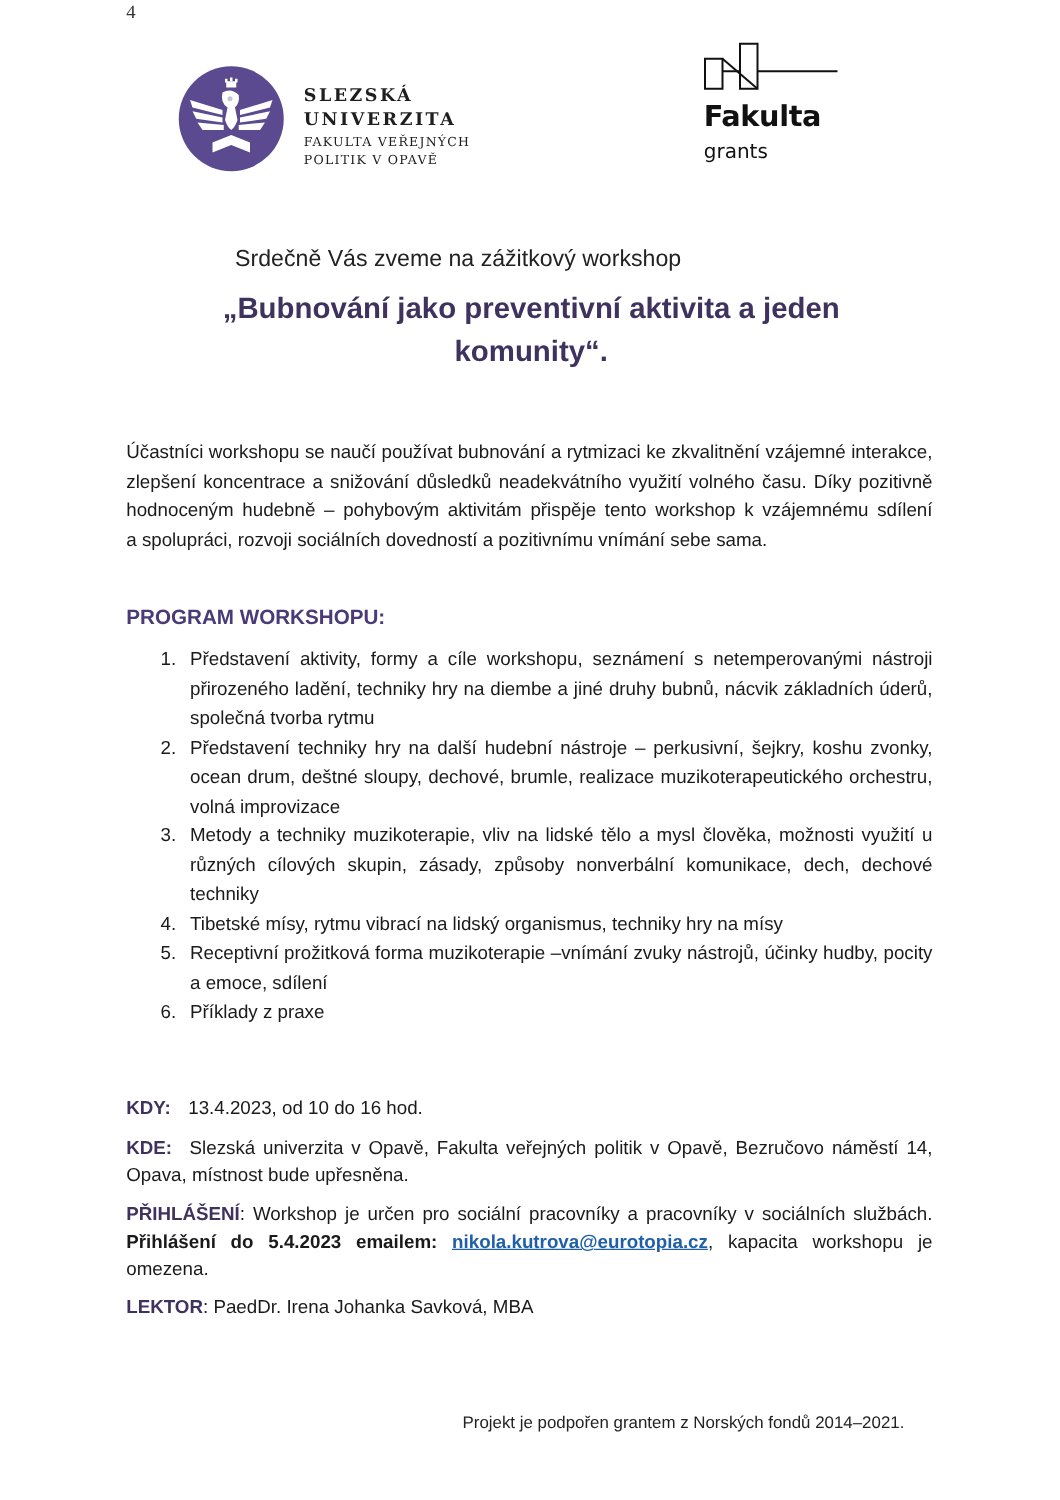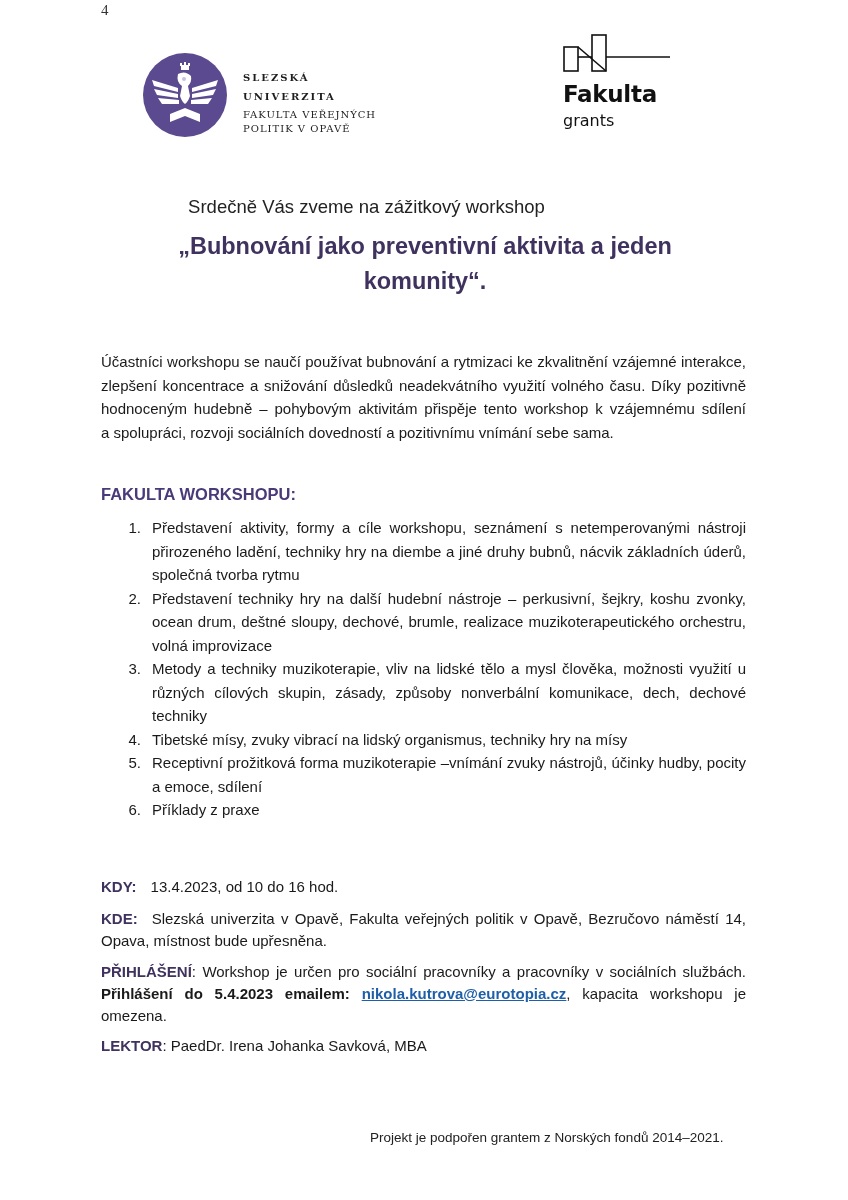--- a/index.html
+++ b/index.html
@@ -2,21 +2,21 @@
 <html><head>
 <meta charset="utf-8">
 <style>
   html, body { margin: 0; padding: 0; background: #ffffff; }
   body { width: 848px; height: 1200px; position: relative; overflow: hidden;
          font-family: "Liberation Sans", sans-serif; color: #1a1a1a; }
   .page-num { position: absolute; left: 101px; top: 2px; font-family: "Liberation Serif", serif; font-size: 15px; color: #333; }
 
   .su-logo { position: absolute; left: 142px; top: 52px; width: 86px; height: 86px; }
   .su-text { position: absolute; left: 243px; top: 68px; font-family: "DejaVu Serif", serif; color: #1e1e1e; }
-  .su-text .l1 { font-size: 10px; font-weight: bold; letter-spacing: 2px; line-height: 19px; }
+  .su-text .l1 { font-size: 14px; font-weight: bold; letter-spacing: 2px; line-height: 19px; }
   .su-text .l3 { font-size: 10px; letter-spacing: 1px; line-height: 14px; margin-top: 2px; }
 
   .ng-logo { position: absolute; left: 562px; top: 33px; width: 120px; height: 40px; }
   .ng-text { position: absolute; left: 563px; top: 80px; font-family: "DejaVu Sans", sans-serif; color: #111; }
   .ng-text .n1 { font-size: 23px; font-weight: bold; line-height: 28px; letter-spacing: -0.3px; }
   .ng-text .n2 { font-size: 16px; line-height: 26px; }
 
   .invite { position: absolute; left: 0; width: 733px; top: 196px; text-align: center; font-size: 18.5px; color: #222; }
   .title { position: absolute; left: 130px; width: 590px; top: 229px; text-align: center;
            font-size: 23.5px; font-weight: bold; color: #40325f; line-height: 35px; }
@@ -83,38 +83,38 @@
 
 <div class="invite">Srdečně Vás zveme na zážitkový workshop</div>
 
 <div class="title">
   <div>„Bubnování jako preventivní aktivita a jeden</div>
   <div>komunity“.</div>
 </div>
 
 <div class="intro" style="white-space: pre-wrap;">Účastníci workshopu se naučí používat bubnování a rytmizaci ke zkvalitnění vzájemné interakce, zlepšení koncentrace a snižování důsledků neadekvátního využití volného času. Díky pozitivně hodnoceným hudebně – pohybovým aktivitám přispěje tento workshop k vzájemnému sdílení                     a spolupráci, rozvoji sociálních dovedností a pozitivnímu vnímání sebe sama.</div>
 
-<div class="prog-head">FAKULTA WORKSHOPU:</div>
+<div class="prog-head">PROGRAM WORKSHOPU:</div>
 
 <ul class="prog-list">
   <li>
       <span class="num">1.</span>
       <span class="txt">Představení aktivity, formy a cíle workshopu, seznámení s netemperovanými nástroji přirozeného ladění, techniky hry na diembe a jiné druhy bubnů, nácvik základních úderů, společná tvorba rytmu</span>
     </li>
   <li>
       <span class="num">2.</span>
       <span class="txt">Představení techniky hry na další hudební nástroje – perkusivní, šejkry, koshu zvonky, ocean drum, deštné sloupy, dechové, brumle, realizace muzikoterapeutického orchestru, volná improvizace</span>
     </li>
   <li>
       <span class="num">3.</span>
       <span class="txt">Metody a techniky muzikoterapie, vliv na lidské tělo a mysl člověka, možnosti využití u různých cílových skupin, zásady, způsoby nonverbální komunikace, dech, dechové techniky</span>
     </li>
   <li>
       <span class="num">4.</span>
-      <span class="txt">Tibetské mísy, zvuky vibrací na lidský organismus, techniky hry na mísy</span>
+      <span class="txt">Tibetské mísy, rytmu vibrací na lidský organismus, techniky hry na mísy</span>
     </li>
   <li>
       <span class="num">5.</span>
       <span class="txt">Receptivní prožitková forma muzikoterapie –vnímání zvuky nástrojů, účinky hudby, pocity a emoce, sdílení</span>
     </li>
   <li>
       <span class="num">6.</span>
       <span class="txt">Příklady z praxe</span>
     </li>
 </ul>

